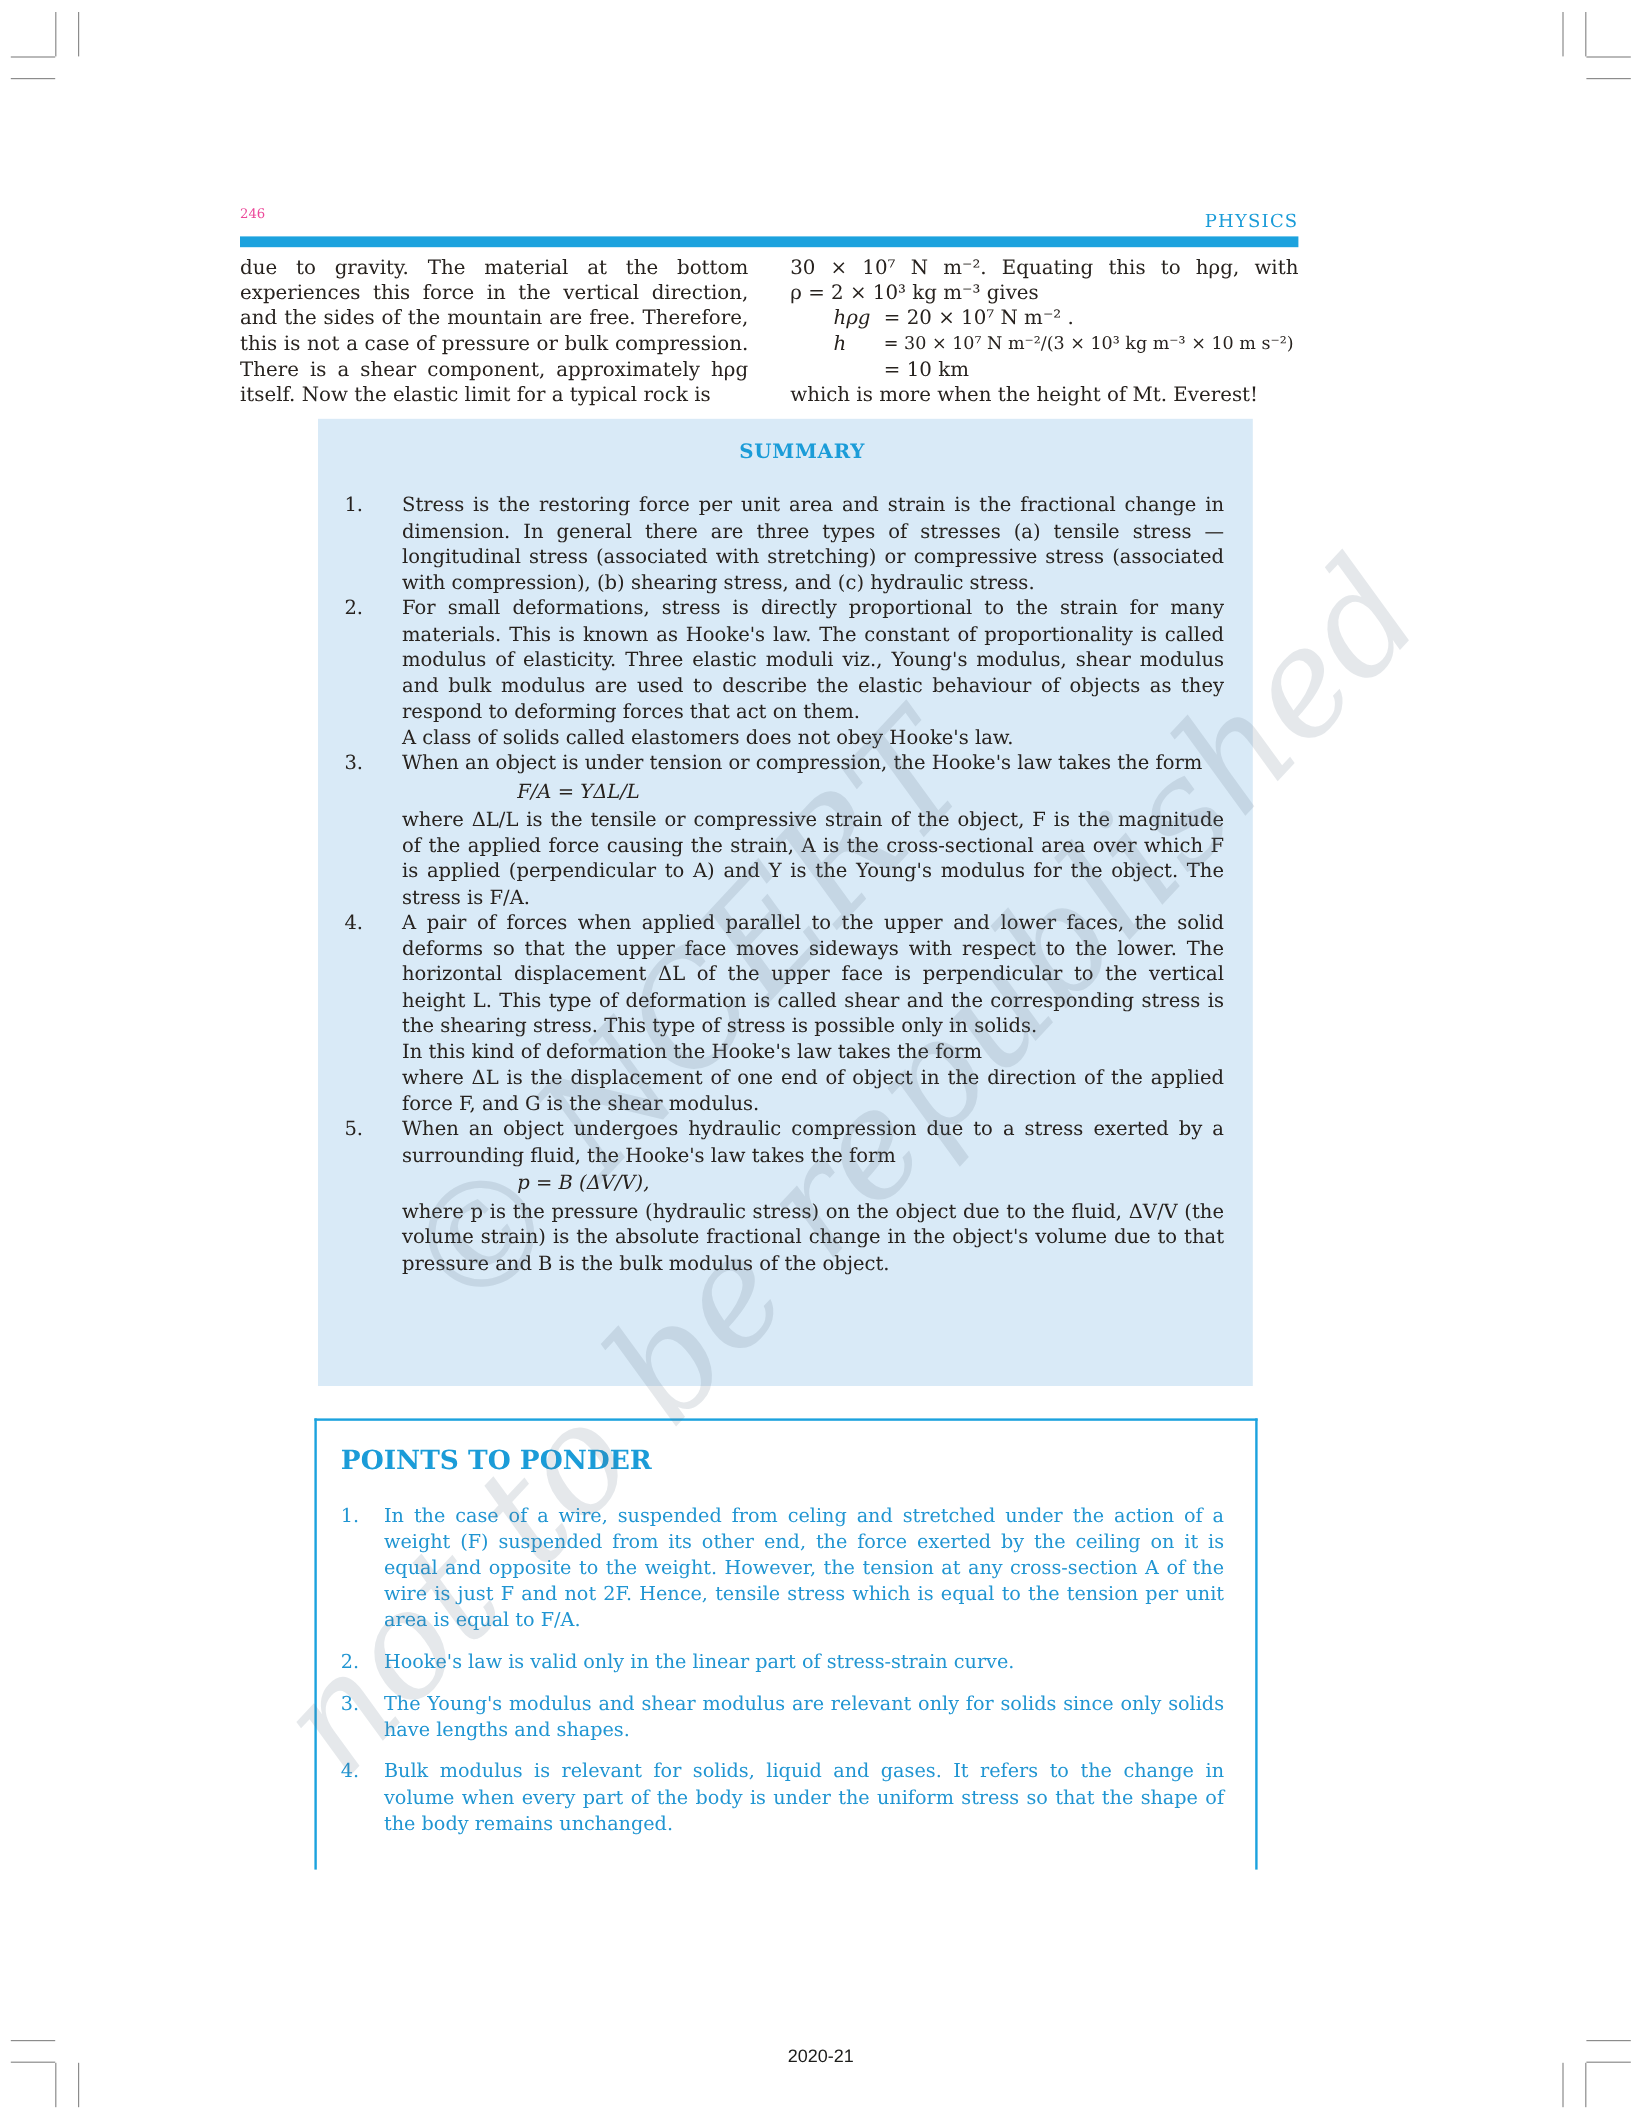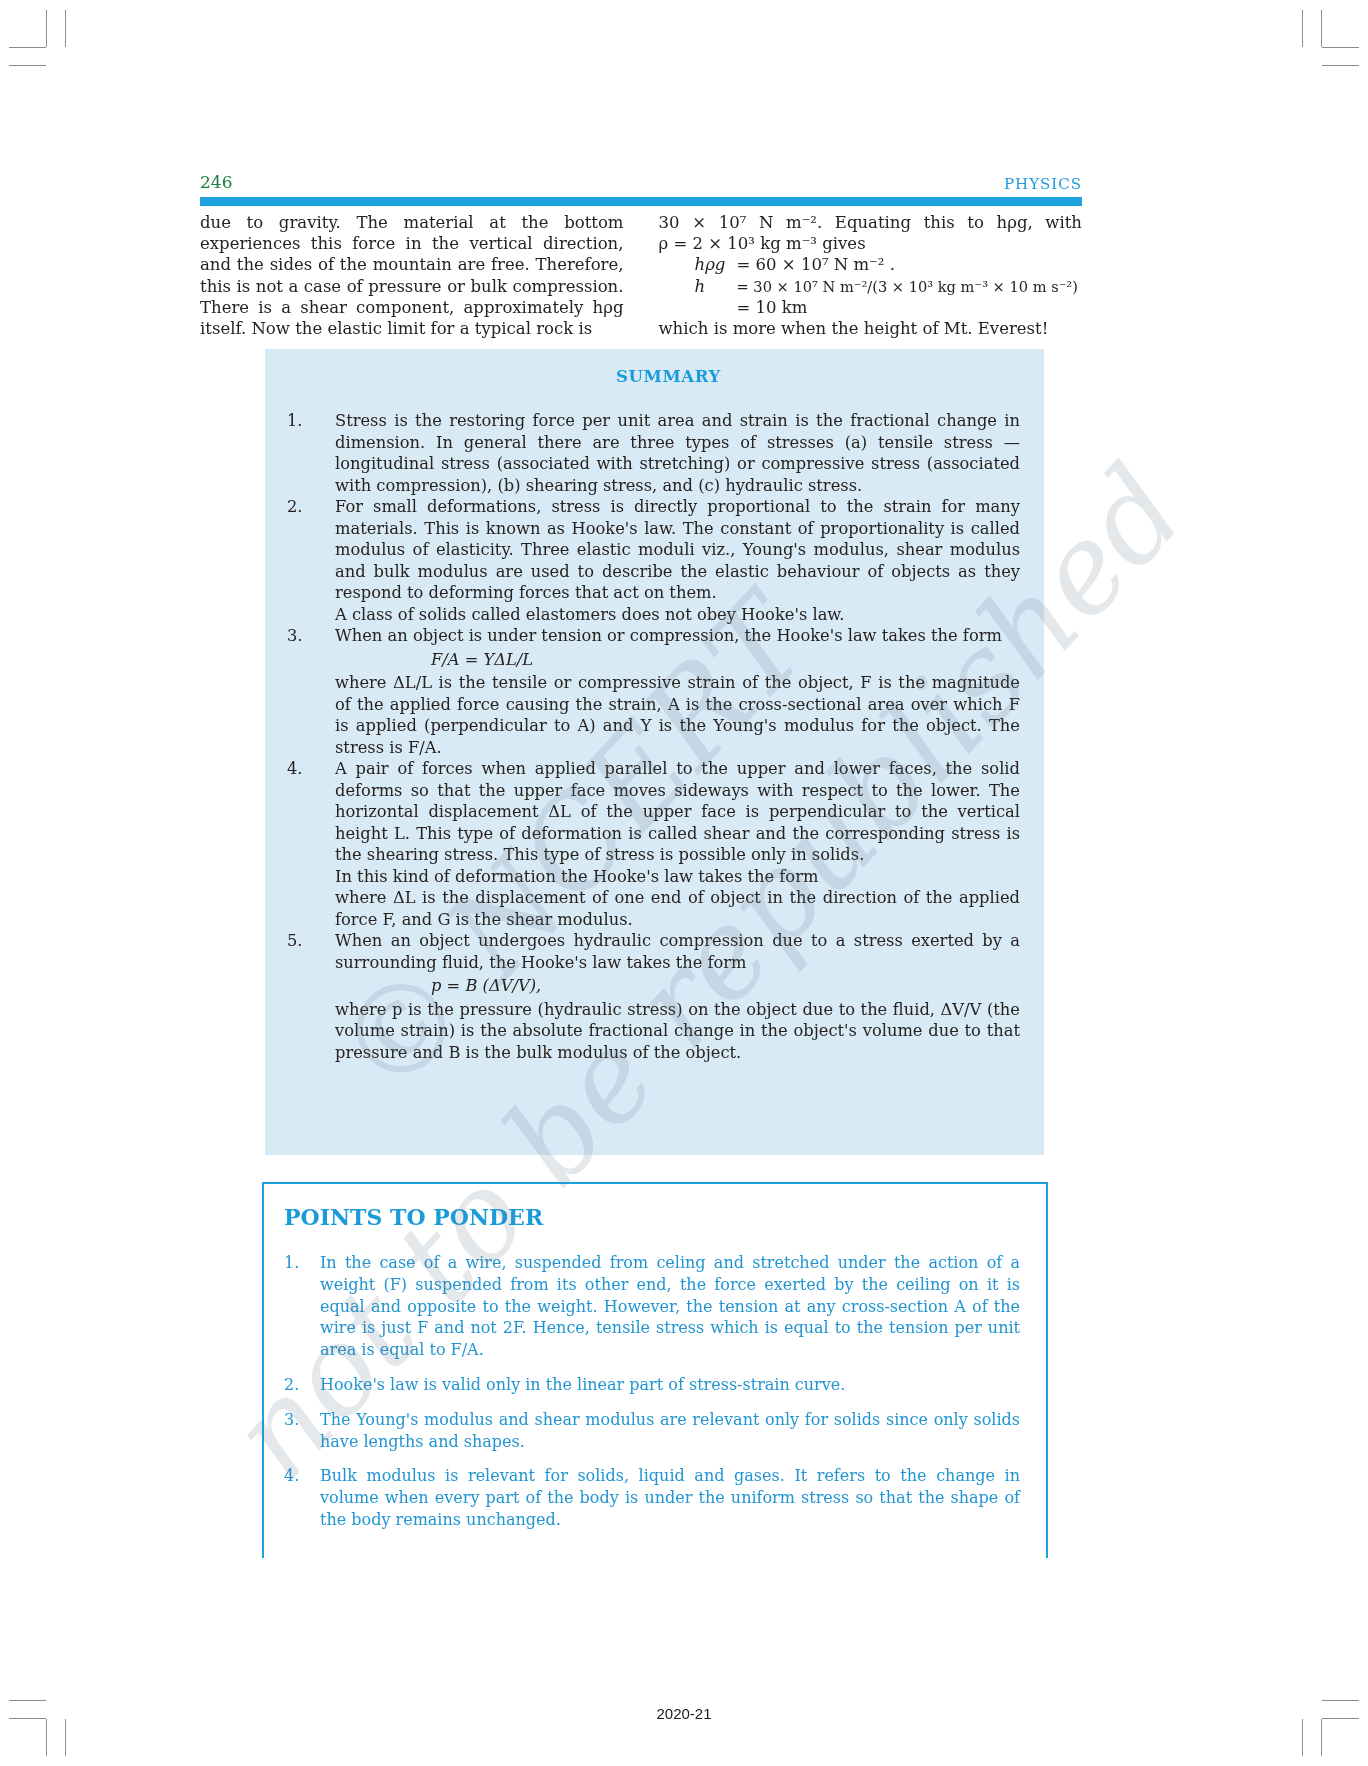--- a/index.html
+++ b/index.html
@@ -3,21 +3,21 @@
 <meta charset="utf-8">
 <style>
   html,body{margin:0;padding:0;}
   body{
     width:1368px;height:1766px;position:relative;background:#ffffff;
     font-family:"DejaVu Serif", serif;color:#27221e;overflow:hidden;
   }
   
   .mark{position:absolute;background:#8c8c8c;}
   
-  .page-number{position:absolute;left:200px;top:172px;font-size:17px;color:#15803d;}
+  .page-number{position:absolute;left:200px;top:172px;font-size:11px;color:#ec4899;}
   .header-right{position:absolute;left:200px;top:175px;width:882px;text-align:right;
     font-size:15px;letter-spacing:1px;color:#1b9cd8;}
   .header-rule{position:absolute;left:200px;top:197px;width:882px;height:9px;background:#1ca2de;}
   
   .columns{position:absolute;left:200px;top:212px;width:882px;display:flex;gap:35px;}
   .col{width:428px;font-size:16.5px;line-height:21.2px;}
   .just{text-align:justify;}
   .line-just{text-align:justify;text-align-last:justify;}
   .eq-row{display:flex;padding-left:36px;white-space:nowrap;}
   .eq-lhs{width:42px;flex:none;font-style:italic;}
@@ -84,21 +84,21 @@
 <div class="header-right">PHYSICS</div>
 <div class="header-rule"></div>
 
 <div class="columns">
   <div class="col just">due to gravity. The material at the bottom experiences this force in the vertical direction, and the sides of the mountain are free. Therefore, this is not a case of pressure or bulk compression. There is a shear component, approximately hρg itself. Now the elastic limit for a typical rock is</div>
   <div class="col">
     <div class="line-just">30 × 10⁷ N m⁻². Equating this to hρg, with</div>
     <div>ρ = 2 × 10³ kg m⁻³ gives</div>
     <div class="eq-row">
       <span class="eq-lhs">hρg</span>
-      <span class="eq-rhs">= 60 × 10⁷ N m⁻² .</span>
+      <span class="eq-rhs">= 20 × 10⁷ N m⁻² .</span>
     </div>
     <div class="eq-row eq-small">
       <span class="eq-lhs" style="font-size:16.5px;">h</span>
       <span class="eq-rhs">= 30 × 10⁷ N m⁻²/(3 × 10³ kg m⁻³ × 10 m s⁻²)</span>
     </div>
     <div class="eq-row">
       <span class="eq-lhs"></span>
       <span class="eq-rhs">= 10 km</span>
     </div>
     <div>which is more when the height of Mt. Everest!</div>

